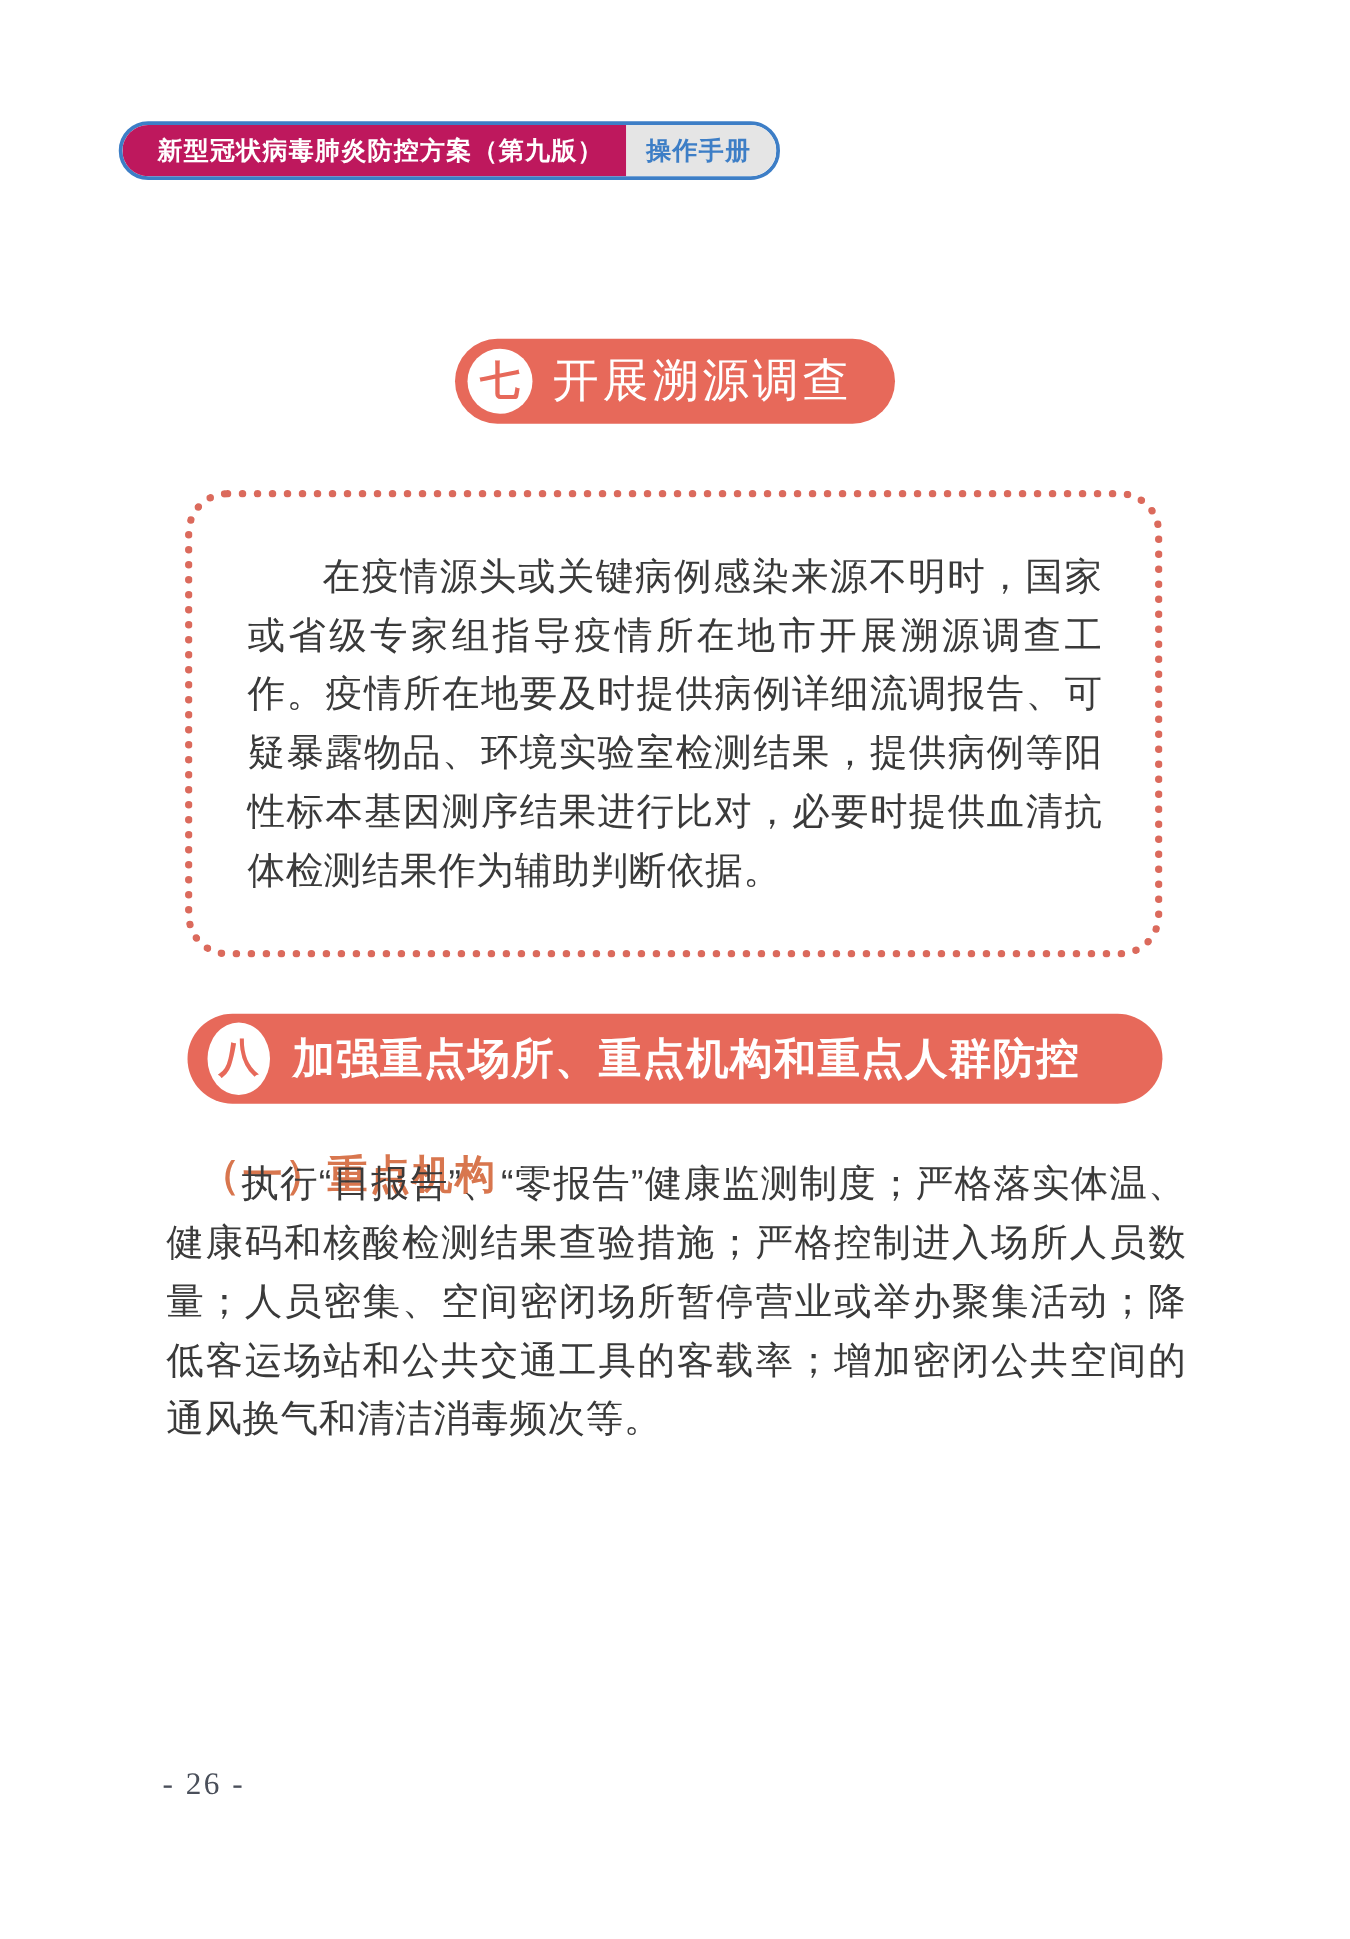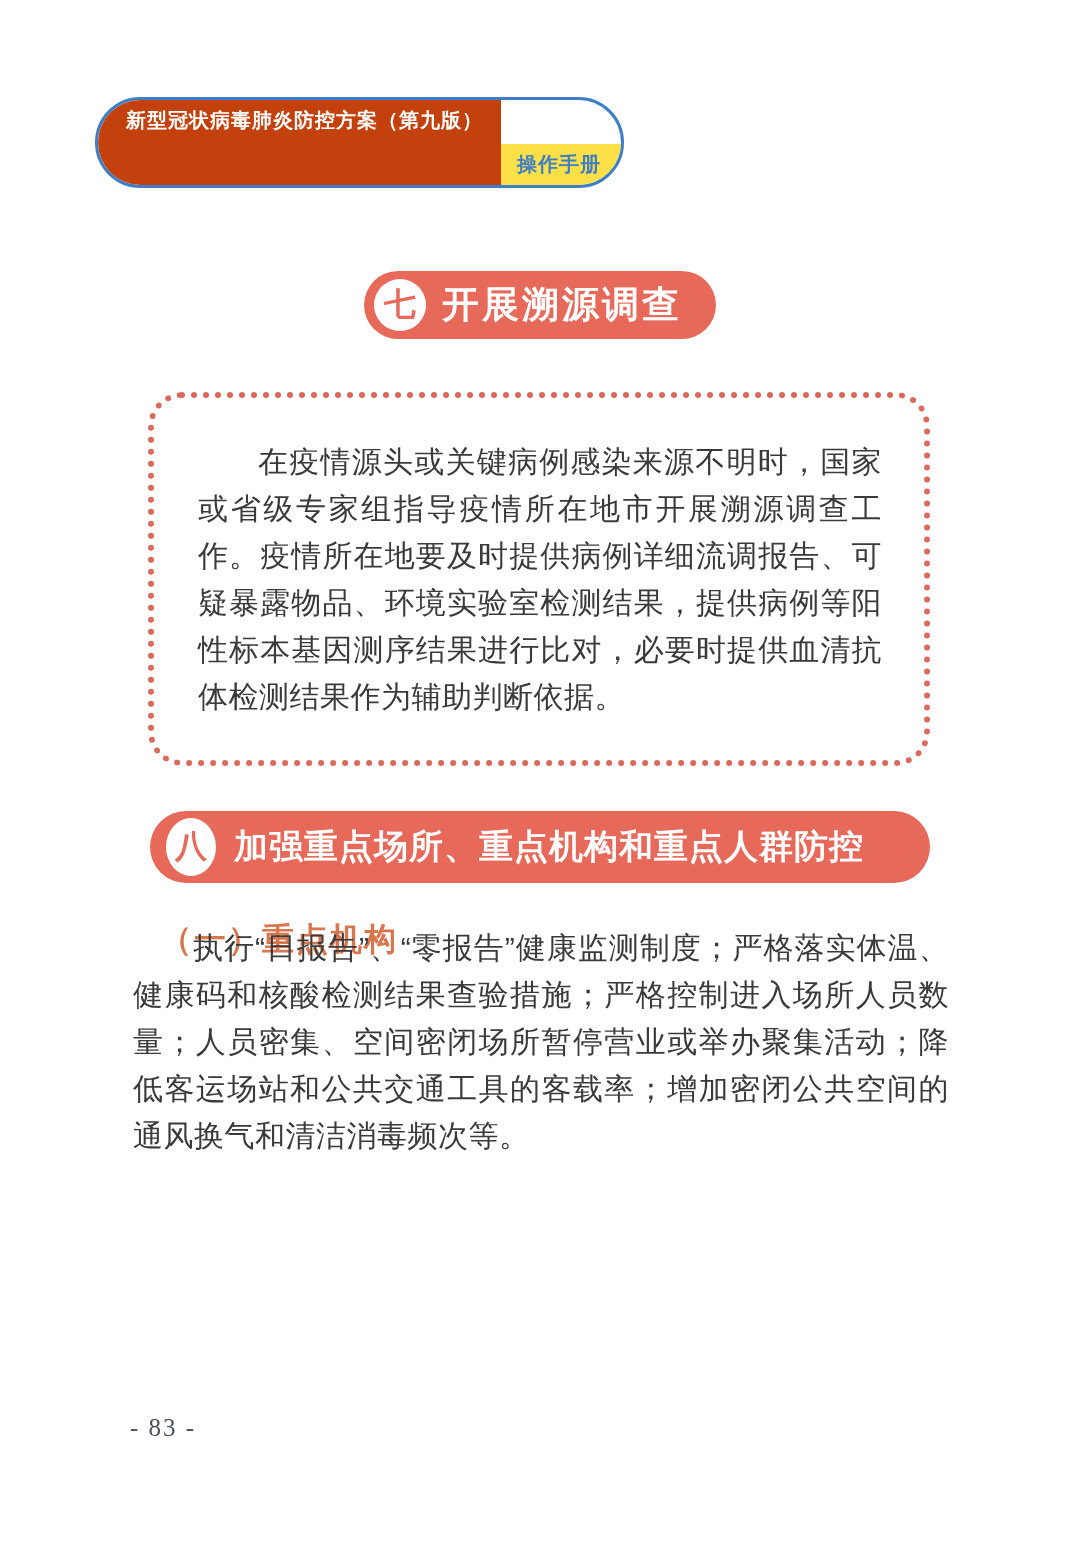--- a/index.html
+++ b/index.html
@@ -21,37 +21,36 @@
     left: 95px;
     top: 97px;
     display: inline-flex;
     align-items: stretch;
     border: 3px solid #3d7ec6;
     border-radius: 999px;
     overflow: hidden;
     background: #ffffff;
   }
   .header-title {
-    background: #c2410c;
+    background: #be185d;
     color: #ffffff;
     font-size: 20px;
     font-weight: bold;
     padding: 7px 18px 7px 28px;
     letter-spacing: 1px;
     white-space: nowrap;
   }
   .header-badge {
-    background: #fde047;
+    background: #e5e5e5;
     color: #3d7ec6;
     font-size: 20px;
     font-weight: bold;
     padding: 7px 20px 7px 16px;
     letter-spacing: 1px;
     white-space: nowrap;
-    margin-top: 44px;
   }
   
   .sec7-banner {
     position: absolute;
     left: 50%;
     transform: translateX(-50%);
     top: 271px;
     display: inline-flex;
     align-items: center;
     background: #e7695a;
@@ -67,21 +66,21 @@
     color: #e7695a;
     font-size: 32px;
     font-weight: bold;
     display: flex;
     align-items: center;
     justify-content: center;
   }
   .sec7-title {
     color: #ffffff;
     font-size: 37px;
-    font-weight: bold;
+    font-weight: normal;
     letter-spacing: 3px;
   }
   
   .dotted-box {
     position: absolute;
     left: 148px;
     top: 392px;
     width: 782px;
     box-sizing: border-box;
     border: 6px dotted #db6a5c;
@@ -188,15 +187,15 @@
 
   <div class="sec8-banner">
     <span class="sec8-circle">八</span>
     <span class="sec8-title">加强重点场所、重点机构和重点人群防控</span>
   </div>
 
   <div class="sub-heading h1">（一）重点机构</div>
   <p class="body-para p1">执行“日报告”、“零报告”健康监测制度；严格落实体温、健康码和核酸检测结果查验措施；严格控制进入场所人员数量；人员密集、空间密闭场所暂停营业或举办聚集活动；降低客运场站和公共交通工具的客载率；增加密闭公共空间的通风换气和清洁消毒频次等。</p>
 
 
-  <div class="page-number">- 83 -</div>
+  <div class="page-number">- 26 -</div>
 
 </div>
 
 </body></html>

